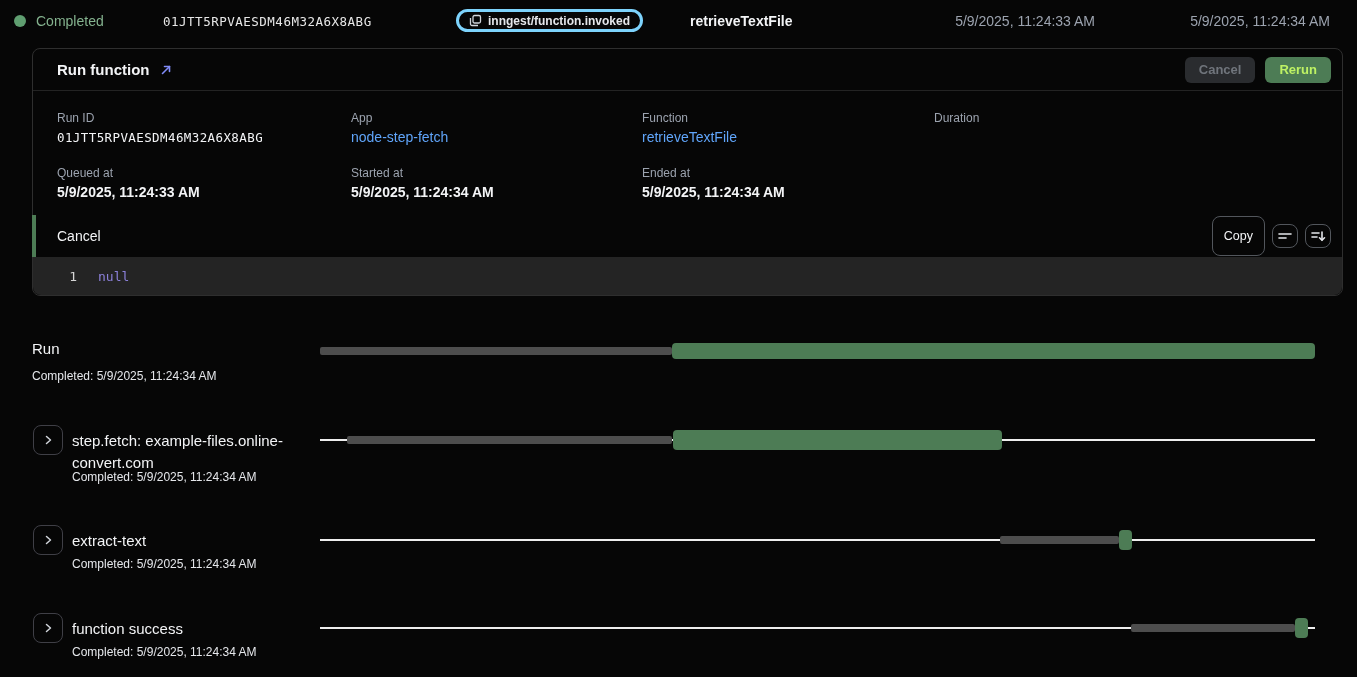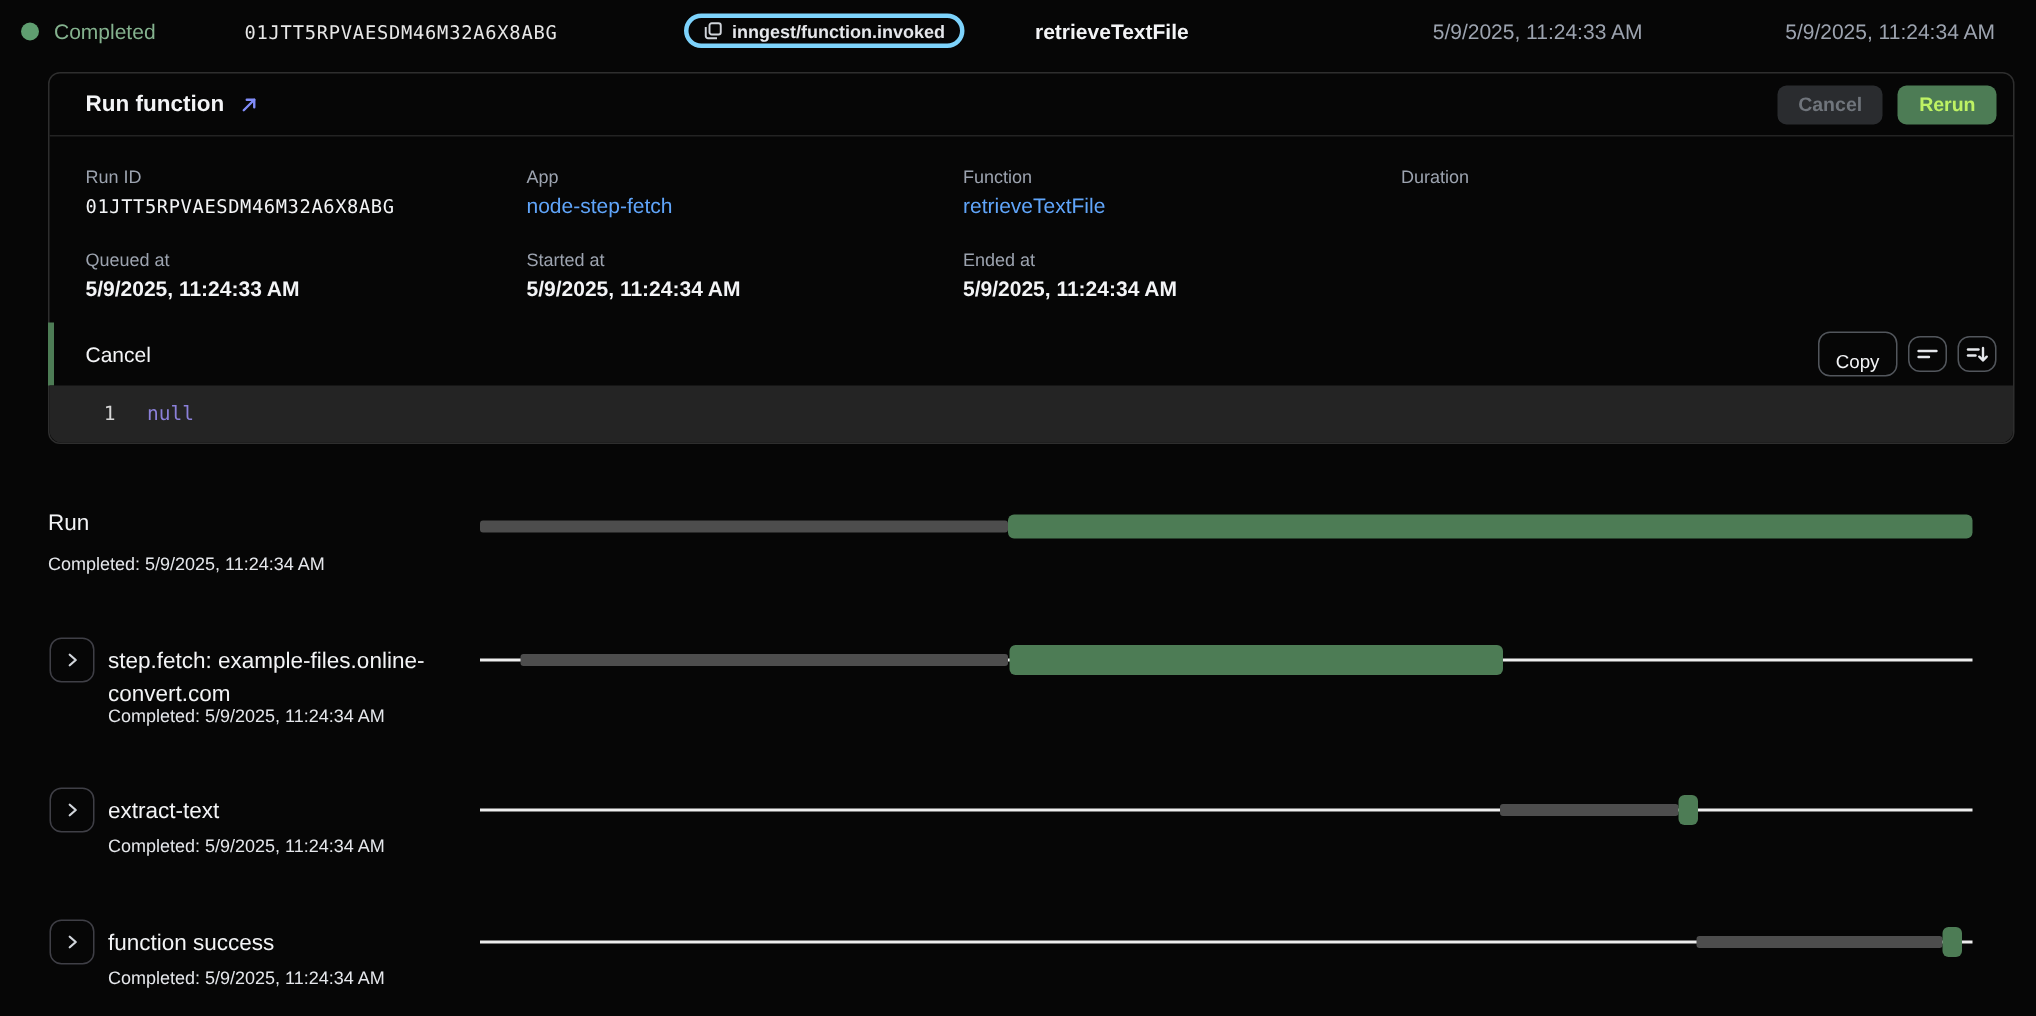--- a/index.html
+++ b/index.html
@@ -43,21 +43,21 @@
   .fields-grid { position:absolute; top:62px; left:24px; right:24px; display:grid; grid-template-columns:274px 271px 272px 1fr; row-gap:17px;gap:20px; }
   .f-label { font-size:12px; color:#9ca3af; line-height:14px; margin-bottom:4px; }
   .f-value { font-size:14px; font-weight:bold; color:#f3f4f6; line-height:17px; }
   .f-value.mono { font-size:12.5px; font-weight:normal; letter-spacing:.4px; }
   .f-value.link { color:var(--link-blue); font-weight:normal; cursor:pointer; }
 
   .output-accent { position:absolute; left:-1px; top:166px; width:4px; height:42px; background:var(--green); }
   .output-header { position:absolute; top:166px; left:0; right:0; height:42px; display:flex; align-items:center; padding:0 11px 0 24px; }
   .output-title { font-size:14px; }
   .output-actions { margin-left:auto; display:flex; gap:7px; align-items:center; }
-  .copy-btn { height:30px; border-radius:8px; border:1px solid #52565c; background:transparent; color:#f3f4f6; font-size:12.5px; padding:12px 11px; cursor:pointer; font-family:"Liberation Sans", sans-serif; }
+  .copy-btn { height:40px; border-radius:8px; border:1px solid #52565c; background:transparent; color:#f3f4f6; font-size:12.5px; padding:12px 11px; cursor:pointer; font-family:"Liberation Sans", sans-serif; }
   .icon-btn { width:26px; height:24px; border-radius:8px; border:1px solid #52565c; background:transparent; display:flex; align-items:center; justify-content:center; cursor:pointer; }
 
   .code-block { position:absolute; top:208px; left:0; right:0; bottom:0; background:#242424; border-radius:0 0 8px 8px; }
   .line-no { position:absolute; left:24px; top:12px; width:20px; text-align:right; font-size:13px; color:#d6d6d6; }
   .code-val { position:absolute; left:65px; top:12px; font-size:13px; color:var(--purple); }
 
   
   .t-row { position:absolute; left:0; width:100%; }
   .t-run { top:336px; height:60px; }
   .t-run .t-name { position:absolute; left:32px; top:4px; font-size:15px; font-weight:500; }

